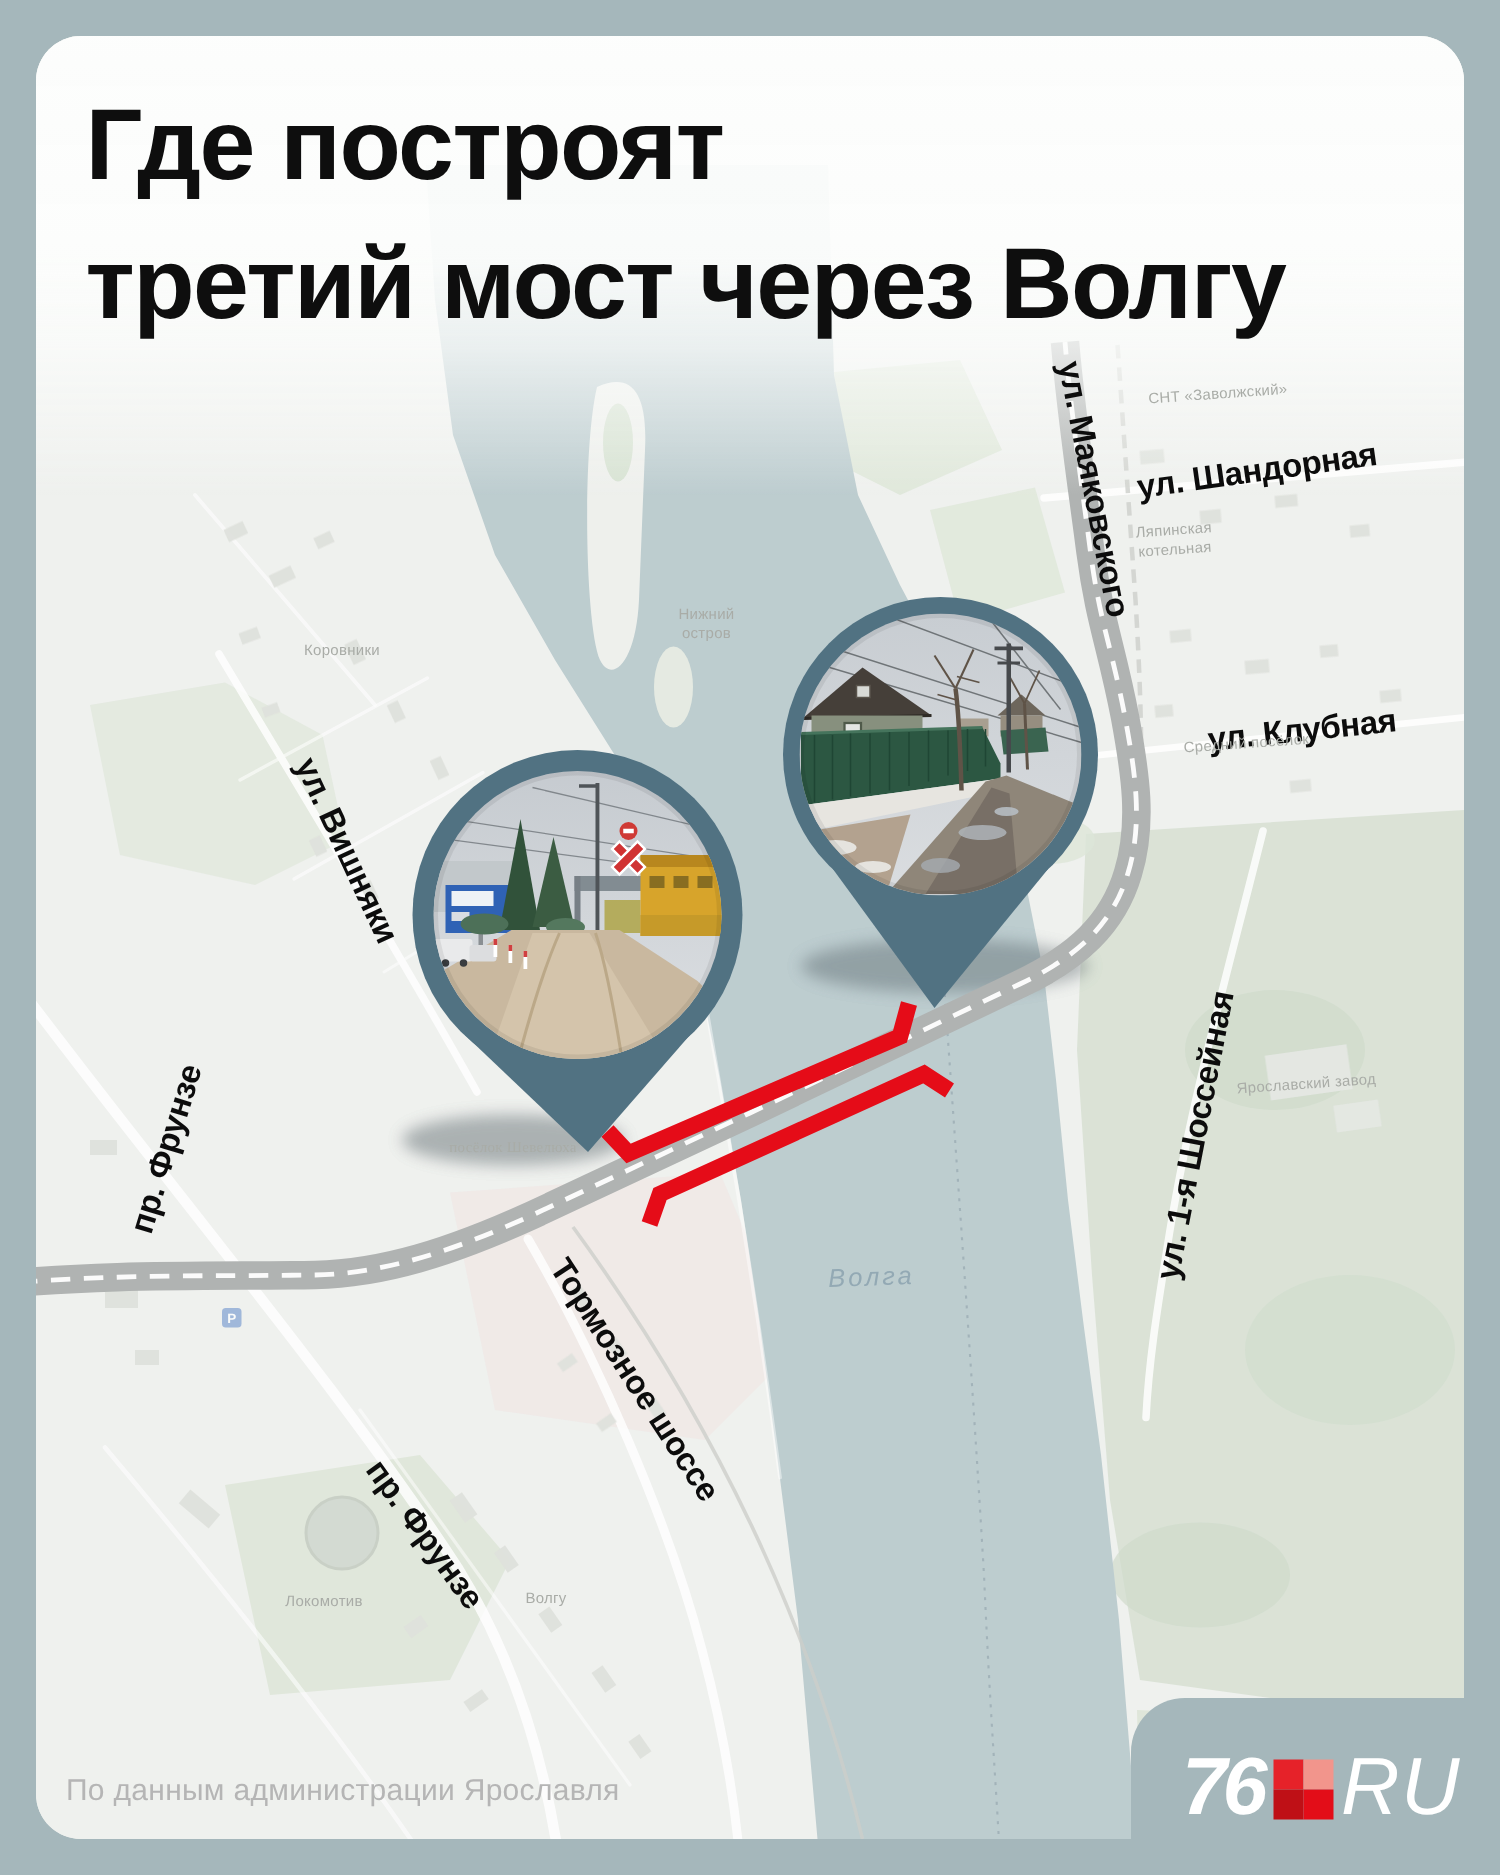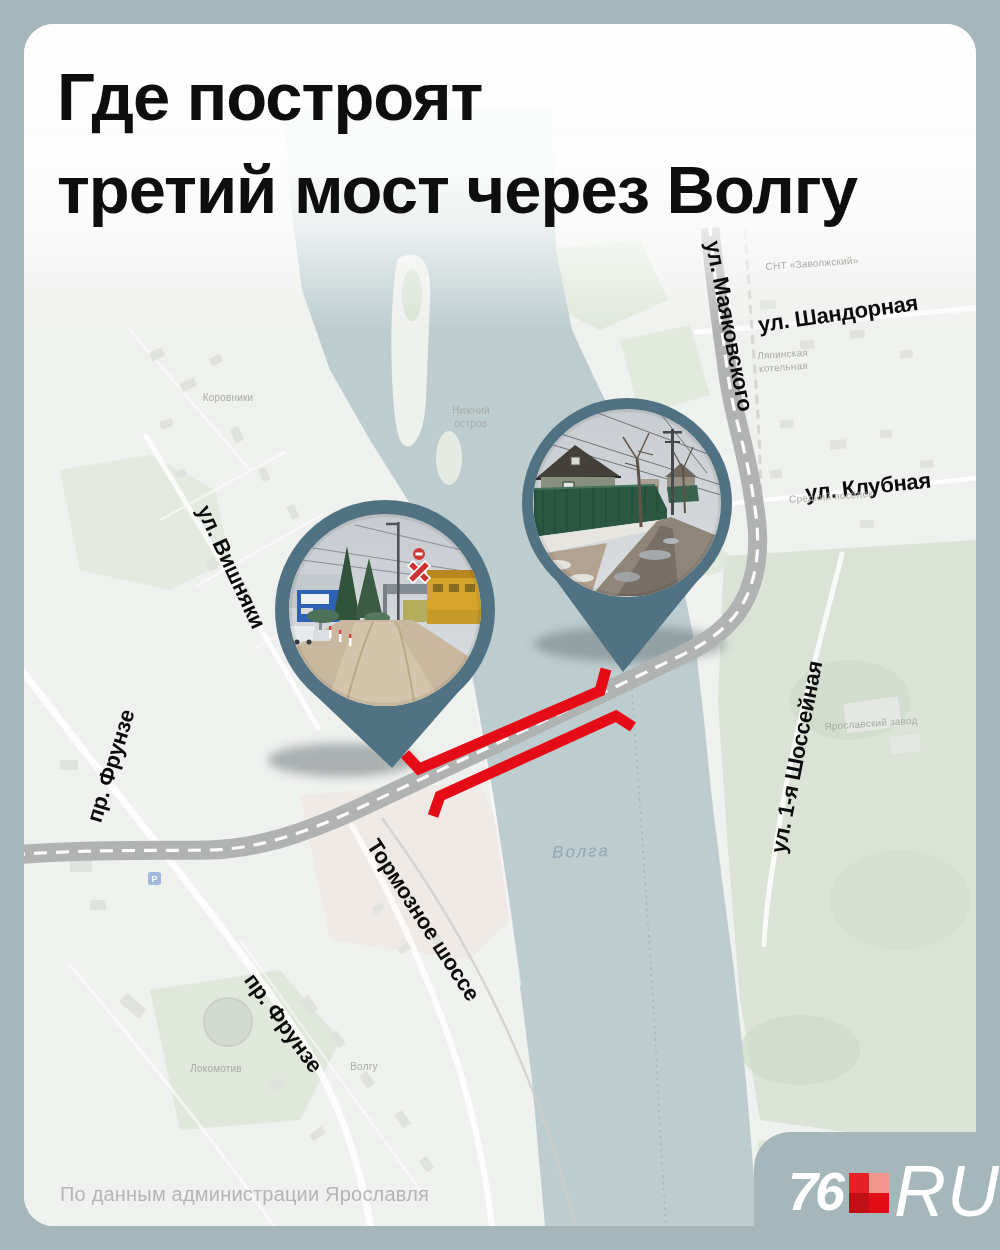--- a/index.html
+++ b/index.html
@@ -10,27 +10,27 @@
   .inner > svg{position:absolute;left:0;top:0;}
   .fade-top{position:absolute;left:0;top:0;width:1000px;height:330px;pointer-events:none;
     background:linear-gradient(180deg,rgba(252,253,252,.97) 0%,rgba(252,253,252,.95) 52%,rgba(252,253,252,.72) 70%,rgba(252,253,252,0) 100%);}
   .title{position:absolute;left:57px;top:50px;color:#0e0e0e;font-weight:700;font-size:67px;line-height:93px;
     letter-spacing:-1px;white-space:nowrap;}
   .street{position:absolute;font-weight:700;font-size:22px;letter-spacing:-.3px;color:#0c0c0c;white-space:nowrap;}
   .micro{position:absolute;font-size:10px;color:#a9aca7;white-space:pre-line;text-align:center;line-height:1.25;letter-spacing:.2px;}
   .river-label{position:absolute;font-size:17px;font-style:italic;color:#93a9b4;letter-spacing:2px;}
   .parking{position:absolute;left:148px;top:872px;width:13px;height:13px;background:#7f9fd1;opacity:.7;border-radius:2.5px;
     color:#fff;font-size:9px;font-weight:700;display:flex;align-items:center;justify-content:center;}
-  .footer{position:absolute;left:60px;top:1183px;font-size:20px;color:#b5b5b5;letter-spacing:.2px;}
+  .footer{position:absolute;left:44px;top:1183px;font-size:20px;color:#b5b5b5;letter-spacing:.2px;}
   .logo-plate{position:absolute;right:0;bottom:0;width:246px;height:118px;background:#a5b7bb;
     border-top-left-radius:36px;display:flex;align-items:center;padding-left:34px;box-sizing:border-box;font-style:italic;}
   .logo-num{color:#fff;font-size:54px;font-weight:800;letter-spacing:-3px;}
   .logo-sq{width:40px;height:40px;margin:4px 5px 0 7px;display:grid;grid-template-columns:20px 20px;grid-template-rows:20px 20px;}
   .logo-sq i{display:block;}
-  .logo-ru{color:#fff;font-size:72px;font-weight:400;letter-spacing:1px;}
+  .logo-ru{color:#fff;font-size:54px;font-weight:400;letter-spacing:1px;}
 </style>
 </head>
 <body>
 
 <div class="stage">
   <div class="content">
     <div class="inner">
 
       <svg width="1000" height="1250" viewBox="0 0 1000 1250">
         <defs>
@@ -280,21 +280,21 @@
 
       <div class="street" style="left:729px;top:326px;transform:translate(-50%,-50%) rotate(79deg);">ул. Маяковского</div>
       <div class="street" style="left:838px;top:314px;transform:translate(-50%,-50%) rotate(-8deg);">ул. Шандорная</div>
       <div class="street" style="left:868px;top:487px;transform:translate(-50%,-50%) rotate(-6deg);">ул. Клубная</div>
       <div class="street" style="left:231px;top:567px;transform:translate(-50%,-50%) rotate(65deg);">ул. Вишняки</div>
       <div class="street" style="left:111px;top:766px;transform:translate(-50%,-50%) rotate(-73deg);">пр. Фрунзе</div>
       <div class="street" style="left:797px;top:757px;transform:translate(-50%,-50%) rotate(-79deg);">ул. 1-я Шоссейная</div>
       <div class="street" style="left:423px;top:920px;transform:translate(-50%,-50%) rotate(57deg);">Тормозное шоссе</div>
       <div class="street" style="left:283px;top:1023px;transform:translate(-50%,-50%) rotate(54deg);">пр. Фрунзе</div>
 
-      <div class="micro" style="left:228px;top:398px;transform:translate(-50%,-50%);">Коровники</div>
+      <div class="micro" style="left:228px;top:435px;transform:translate(-50%,-50%);">Коровники</div>
       <div class="micro" style="left:459px;top:417px;transform:translate(-50%,-50%);margin-left:12px;">Нижний
 остров</div>
       <div class="micro" style="left:342px;top:766px;transform:translate(-50%,-50%);font-family:Liberation Serif, serif;">посёлок Шевелюха</div>
       <div class="micro" style="left:831px;top:497px;transform:translate(-50%,-50%) rotate(-4deg);">Средний посёлок</div>
       <div class="micro" style="left:783px;top:361px;transform:translate(-50%,-50%) rotate(-4deg);">Ляпинская
 котельная</div>
       <div class="micro" style="left:812px;top:264px;transform:translate(-50%,-50%) rotate(-4deg);">СНТ «Заволжский»</div>
       <div class="micro" style="left:871px;top:724px;transform:translate(-50%,-50%) rotate(-4deg);">Ярославский завод</div>
       <div class="micro" style="left:364px;top:1067px;transform:translate(-50%,-50%);">Волгу</div>
       <div class="micro" style="left:216px;top:1029px;transform:translate(-50%,-50%);margin-top:40px;">Локомотив</div>

